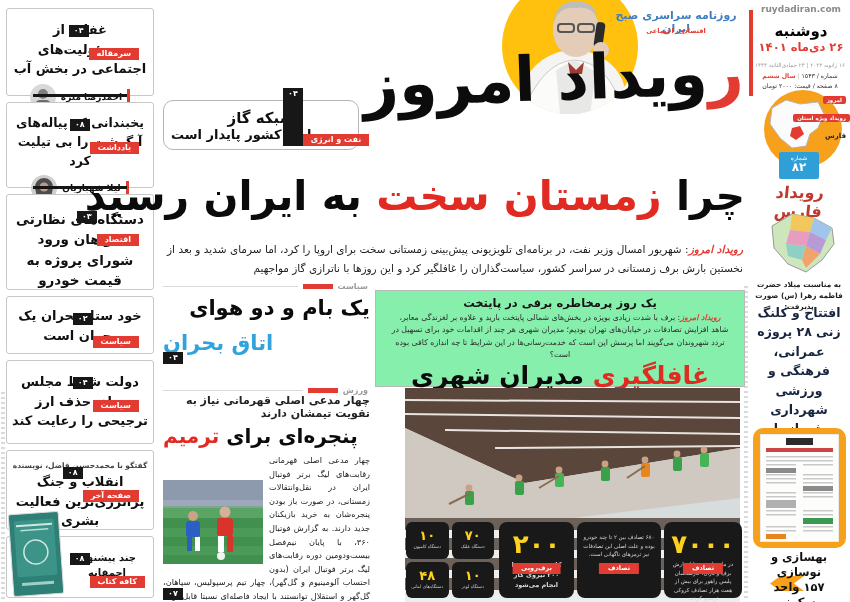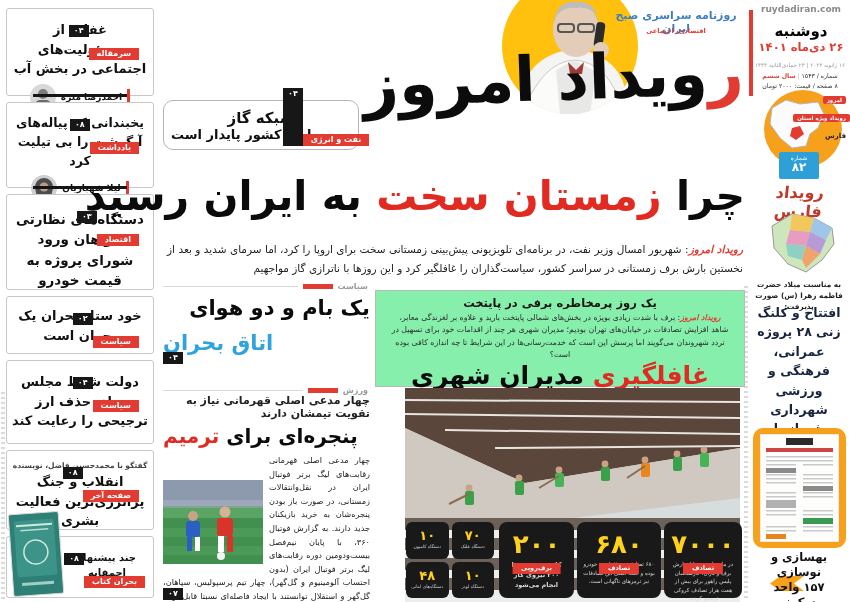--- a/index.html
+++ b/index.html
@@ -113,21 +113,21 @@
       <div class="tagrow">
         <span class="tag">صفحه آخر</span>
         <span class="pbadge">۰۸</span>
       </div>
       <div class="skicker">گفتگو با محمدحسین فاضل، نویسنده</div>
       <div class="stitle" style="padding-top:2px;">انقلاب و جنگ پرانرژی‌ترین فعالیت بشری</div>
     </div>
 
     <div class="sbox" style="top:536px;height:62px;">
       <div class="tagrow" style="right:8px;">
-        <span class="tag">بحران کتاب</span>
+        <span class="tag">کافه کتاب</span>
         <span class="pbadge">۰۸</span>
       </div>
       <div class="stitle" style="padding:13px 4px 0 58px;font-size:10px;">چند پیشنهاد احمقانه</div>
     </div>
 
     <svg class="abs" style="left:10px;top:512px;transform:rotate(-4deg);" width="52" height="84">
       <rect x="1" y="1" width="50" height="82" rx="2" fill="#2e8077" stroke="#dcdcdc"></rect>
       <rect x="6" y="8" width="40" height="56" rx="2" fill="#3c9488"></rect>
       <circle cx="26" cy="40" r="12" fill="none" stroke="#cfe8e2" stroke-width="1.5"></circle>
       <rect x="8" y="12" width="36" height="2" fill="#cfe8e2"></rect>
@@ -319,21 +319,20 @@
   <div class="vstrip" style="left:744px;top:286px;height:312px;"></div>
   <div class="vstrip" style="left:1px;top:392px;height:208px;"></div>
 
   <div class="statbox" style="left:664px;width:78px;">
     <span class="tag">تصادف</span>
     <div class="statval">۷۰۰۰</div>
     <div class="statnote">در ماه جاری به دلیل بارش برف و باران، کارشناسان پلیس راهور برای بیش از هفت هزار تصادف کروکی ترسیم کردند.</div>
   </div>
   <div class="statbox" style="left:577px;width:84px;">
     <span class="tag">تصادف</span>
-    <div class="statval">۶۸۰</div>
     <div class="statnote">۶۸۰ تصادف بین ۲ تا چند خودرو بوده و علت اصلی این تصادفات نیز ترمزهای ناگهانی است.</div>
   </div>
   <div class="statbox" style="left:499px;width:75px;">
     <span class="tag">برف‌روبی</span>
     <div class="statval">۲۰۰</div>
     <div class="statnote" style="font-size:6.5px;font-weight:bold;">کار برف‌روبی با ۲۰۰ نیروی کار انجام می‌شود</div>
   </div>
   <div class="minigrid">
     <div class="ministat">
       <span class="tag">برف‌روبی</span>

